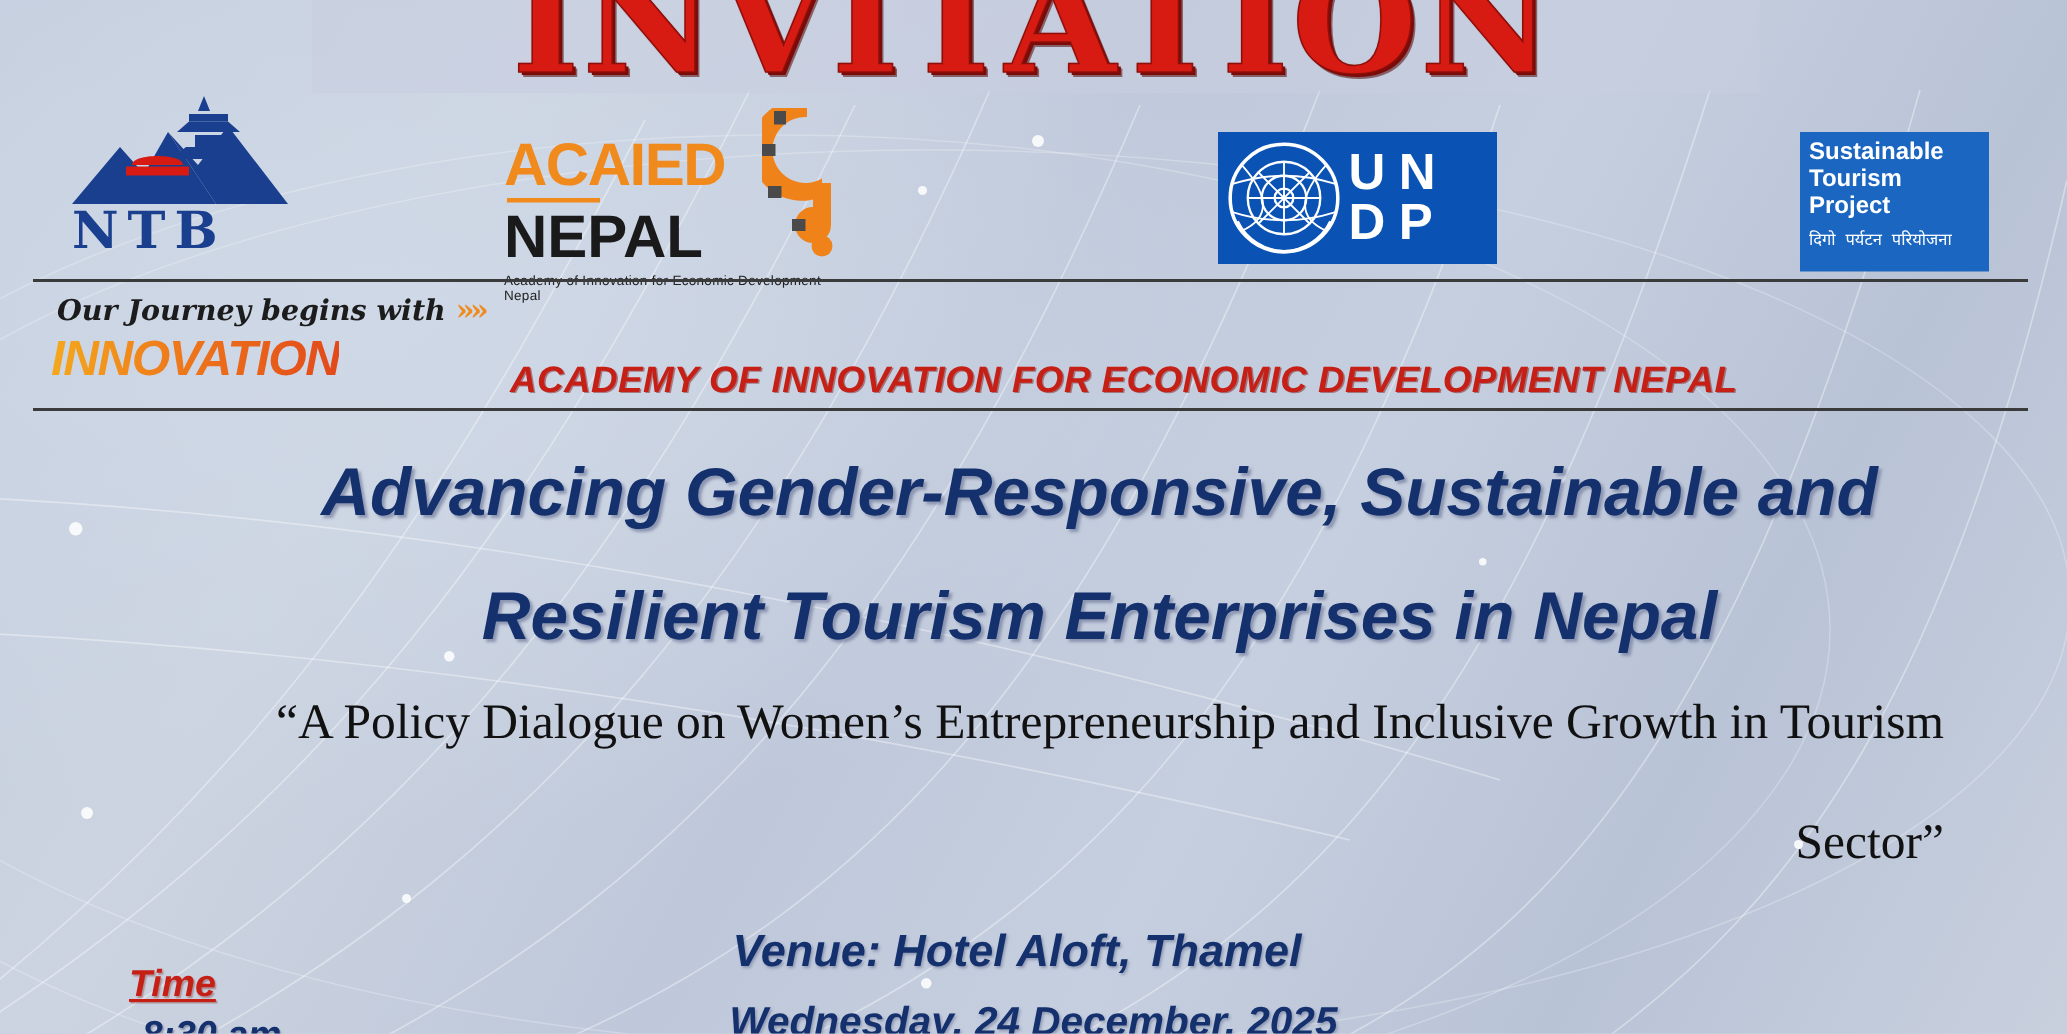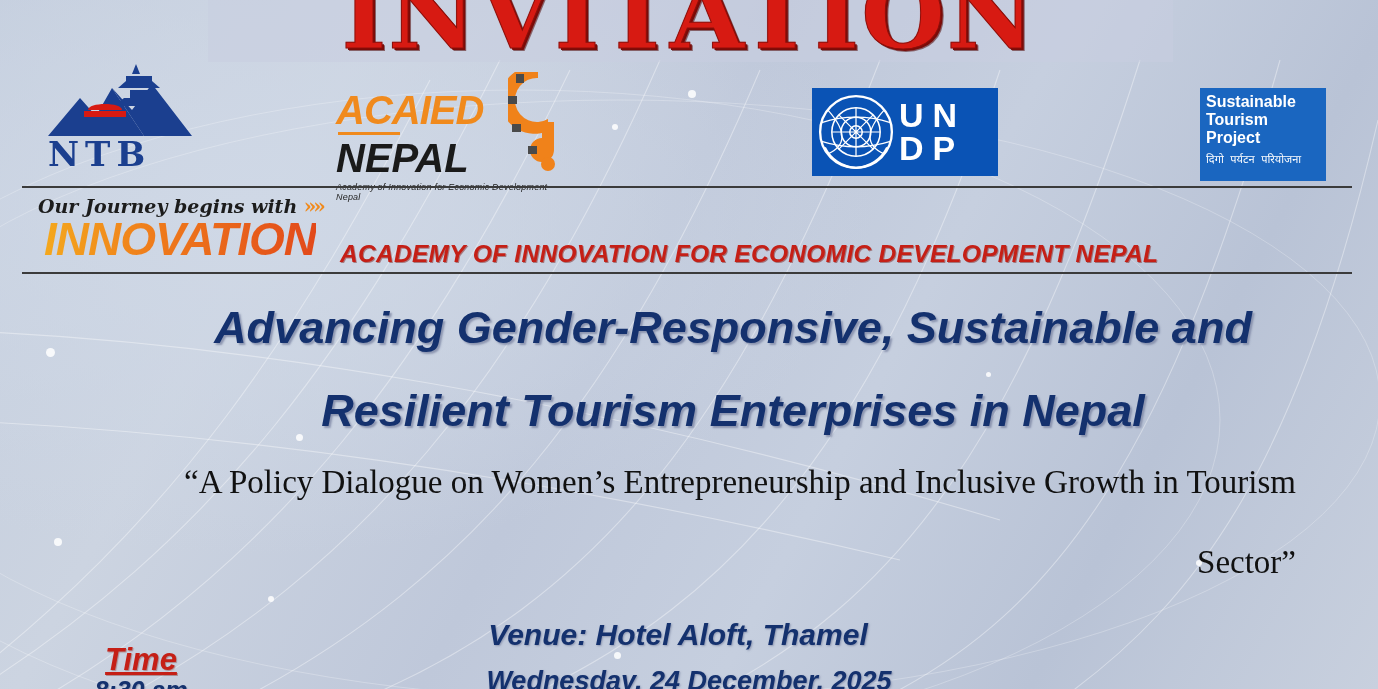--- a/index.html
+++ b/index.html
@@ -97,21 +97,20 @@
     letter-spacing: 6px;
   }
 
   
   .acaied {
     position: absolute;
     left: 336px;
     top: 32px;
     width: 235px;
     height: 120px;
-    font-style: italic;
   }
   .acaied-a {
     font-family: "Liberation Sans", sans-serif;
     font-weight: bold;
     font-size: 40px;
     color: #f08a1d;
     letter-spacing: -1px;
     line-height: 40px;
   }
   .acaied-n {
@@ -219,26 +218,26 @@
     color: #1c1c1c;
   }
   .journey .chev {
     color: #f08a1d;
     font-style: normal;
     letter-spacing: -3px;
     font-size: 20px;
   }
   .innovation {
     position: absolute;
-    left: 44px;
+    left: 34px;
     top: 216px;
     font-family: "Liberation Sans", sans-serif;
     font-weight: bold;
     font-style: italic;
-    font-size: 46px;
+    font-size: 33px;
     line-height: 46px;
     letter-spacing: -1px;
     background: linear-gradient(90deg, #f4a81d 0%, #ef7c1b 40%, #e2491a 100%);
     -webkit-background-clip: text;
     background-clip: text;
     color: transparent;
   }
   .academy-line {
     position: absolute;
     left: 340px;
@@ -306,25 +305,24 @@
     font-size: 27px;
     color: #14316e;
     text-shadow: 1px 1px 2px rgba(120,130,160,0.7);
   }
 
   .time-label {
     position: absolute;
     left: 86px;
     top: 642px;
     width: 110px;
-    text-align: center;
-    font-family: "Liberation Sans", sans-serif;
-    font-weight: bold;
-    font-style: italic;
-    font-size: 31px;
+    font-family: "Liberation Sans", sans-serif;
+    font-weight: bold;
+    font-style: italic;
+    font-size: 25px;
     color: #c51f16;
     text-decoration: underline;
     text-shadow: 1px 1px 1px rgba(130,40,30,0.4);
   }
   .time-value {
     position: absolute;
     left: 66px;
     top: 676px;
     width: 150px;
     text-align: center;

